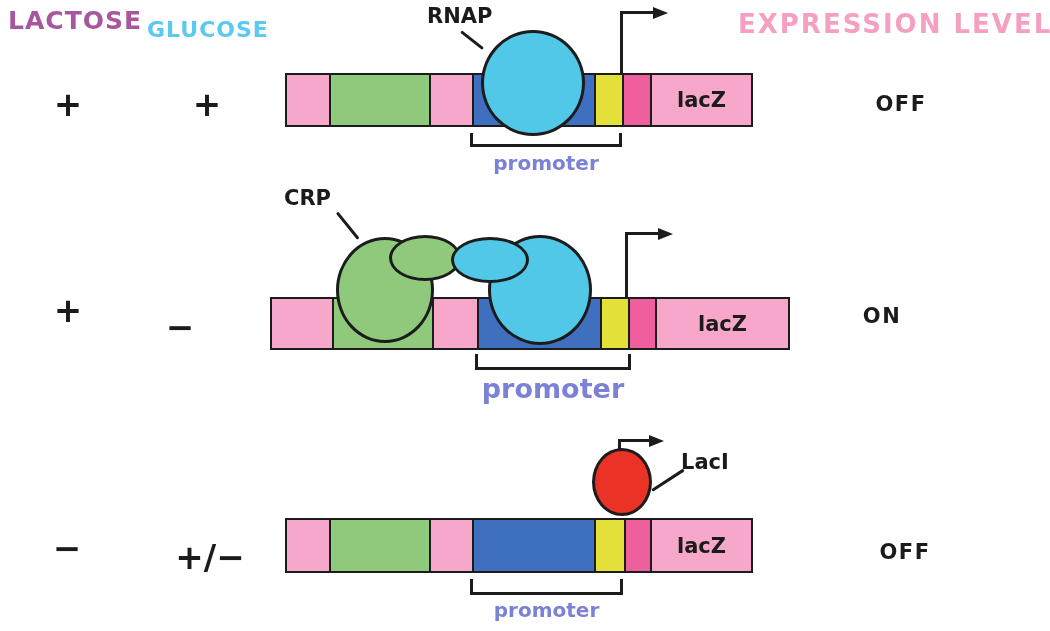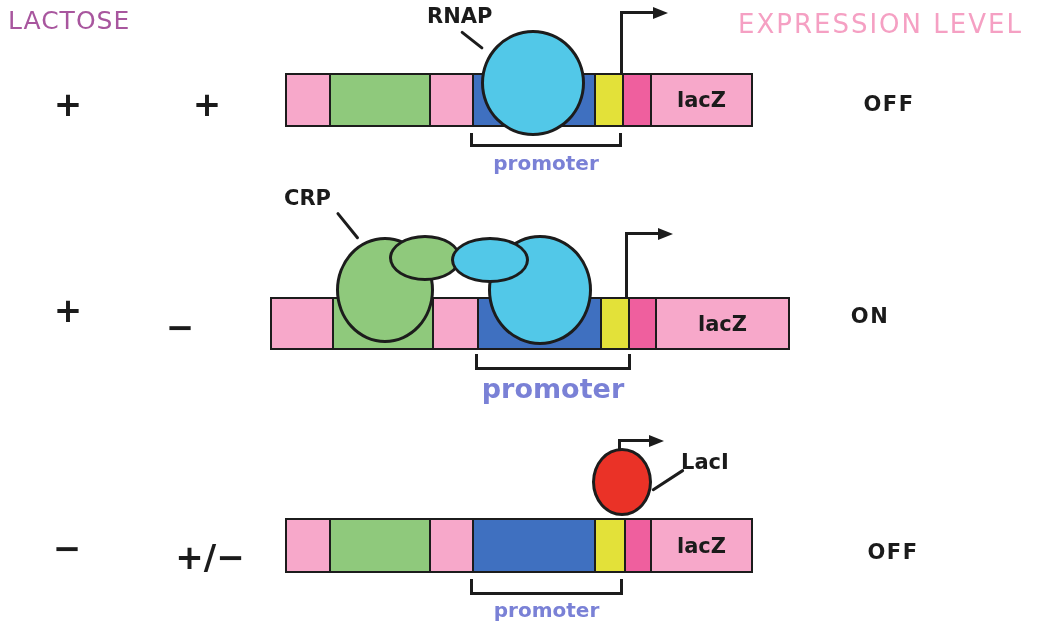--- a/index.html
+++ b/index.html
@@ -1,41 +1,42 @@
 <!DOCTYPE html>
 <html><head>
 <meta charset="utf-8">
 <style>
   html,body{margin:0;padding:0;background:#fff;}
   .canvas{
     position:relative;width:1050px;height:631px;background:#ffffff;overflow:hidden;
     font-family:"DejaVu Sans", sans-serif;
   }
-  .hdr{position:absolute;font-weight:normal;letter-spacing:1px;white-space:nowrap;}
+  .hdr{position:absolute;font-weight:bold;letter-spacing:1px;white-space:nowrap;}
   .sym{position:absolute;font-weight:900;color:#1b1b1b;font-size:34px;text-align:center;line-height:34px;white-space:nowrap;}
   .strip{position:absolute;display:flex;border:2.5px solid #1c1c1c;box-sizing:border-box;z-index:1;align-items:center;}
   .seg{height:100%;box-sizing:border-box;display:flex;align-items:center;justify-content:center;}
   .seg + .seg{border-left:2.5px solid #1c1c1c;}
   .gene-label{font-weight:bold;color:#1b1b1b;font-size:21px;}
   .protein{position:absolute;border:3px solid #1c1c1c;border-radius:50%;box-sizing:border-box;}
   .vline{position:absolute;width:3px;background:#1c1c1c;}
   .hline{position:absolute;height:3px;background:#1c1c1c;}
   .ahead{position:absolute;width:0;height:0;border-left:15px solid #1c1c1c;border-top:6px solid transparent;border-bottom:6px solid transparent;}
   .bracket{position:absolute;border-left:3px solid #1c1c1c;border-right:3px solid #1c1c1c;border-bottom:3px solid #1c1c1c;box-sizing:border-box;}
   .pointer{position:absolute;height:3px;background:#1c1c1c;transform-origin:0 50%;border-radius:2px;}
   .plabel{position:absolute;font-weight:bold;color:#1b1b1b;font-size:21px;white-space:nowrap;text-align:right;}
   .promoter{position:absolute;font-weight:bold;color:#7a81d6;text-align:center;white-space:nowrap;}
-  .expr{position:absolute;font-weight:bold;color:#1b1b1b;font-size:21px;letter-spacing:1.5px;text-align:center;white-space:nowrap;}
+  .expr{position:absolute;font-weight:bold;color:#1b1b1b;font-size:21px;letter-spacing:1.5px;text-align:center;white-space:nowrap;margin-left:12px;}
 </style>
 </head>
 <body>
 
 <div class="canvas">
 
   <div class="hdr" style="left:8px;top:6px;font-size:25px;color:#a8569e;">LACTOSE</div>
+  <div class="hdr" style="left:147px;top:17px;font-size:22px;color:#5bc9f0;">GLUCOSE</div>
   <div class="hdr" style="left:738px;top:9px;font-size:26px;color:#f5a0c3;letter-spacing:2px;">EXPRESSION LEVEL</div>
 
   <div>
     <div class="sym" style="left:52px;top:87px;width:32px;">+</div>
     <div class="sym" style="left:191px;top:87px;width:32px;">+</div>
 
     <div class="strip" style="left:285px;top:73px;width:468px;height:54px;">
       <div class="seg" style="width:42px;background:#f7a8ca;"></div>
       <div class="seg" style="width:100px;background:#8fc97c;"></div>
       <div class="seg" style="width:43px;background:#f7a8ca;"></div>

